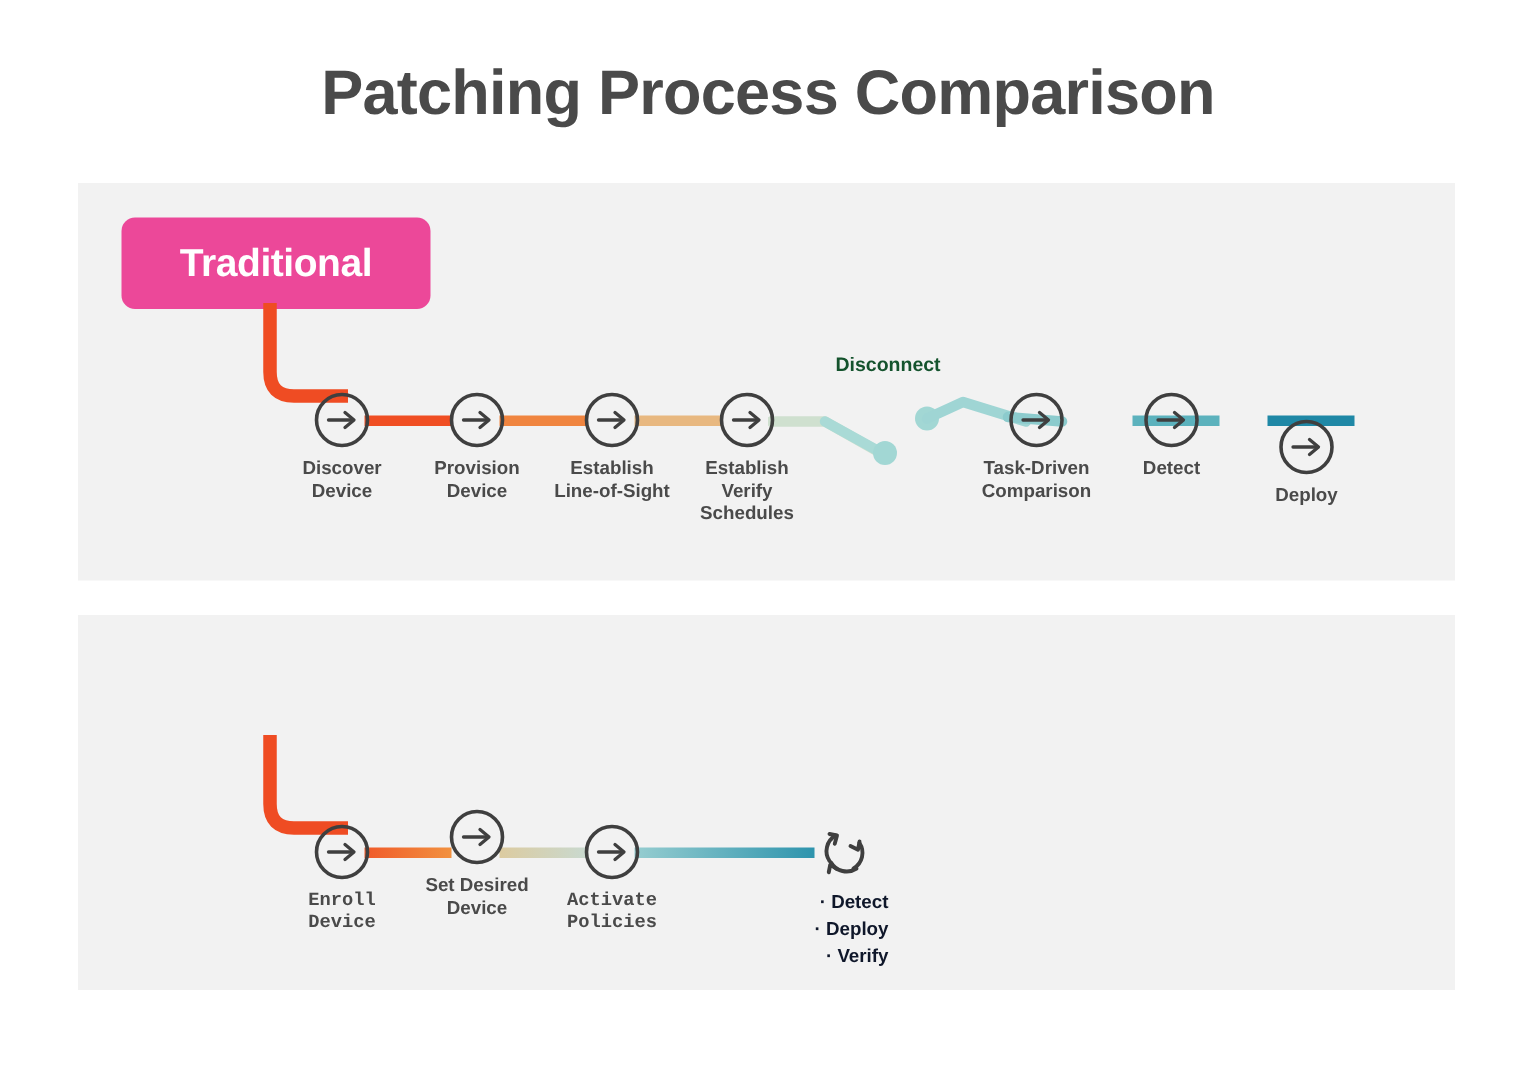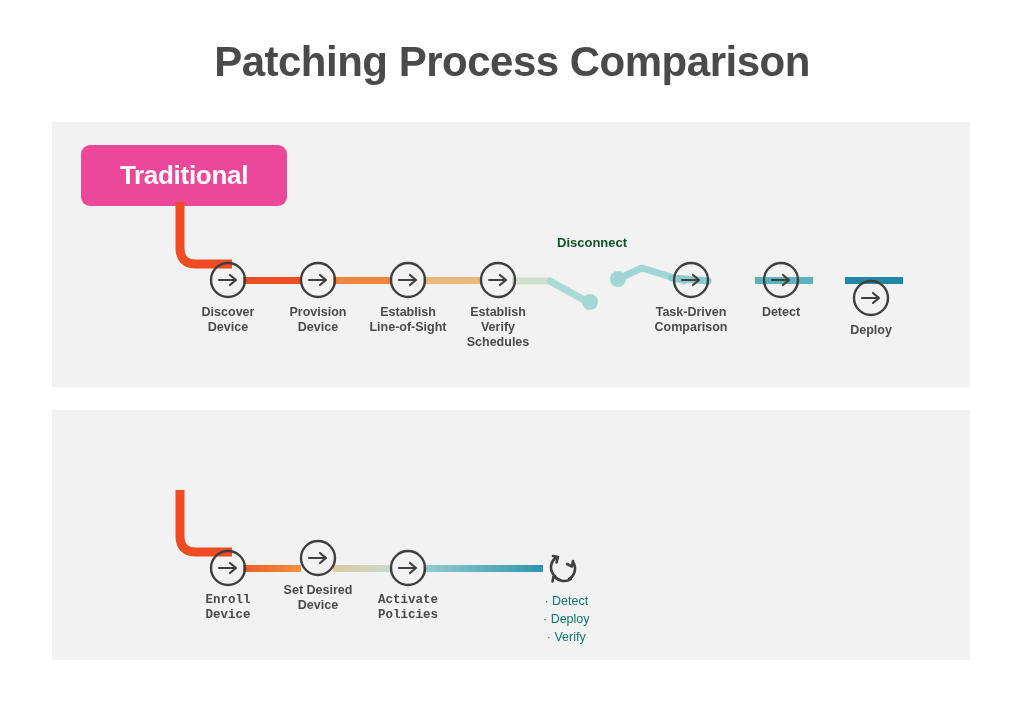--- a/index.html
+++ b/index.html
@@ -124,25 +124,25 @@
   .cycle {
     position: absolute;
     width: 44px;
     height: 44px;
   }
   .cycle-list {
     position: absolute;
     top: 46px;
     left: 2px;
     font-size: 12.5px;
-    font-weight: normal;
-    color: #0f766e;
+    font-weight: bold;
+    color: #0f172a;
     line-height: 18px;
     white-space: nowrap;
-    text-align: center;
+    text-align: right;
   }
   .cycle-list span { display: block; }
 </style>
 </head>
 <body>
 
 <div class="page-title">Patching Process Comparison</div>
 
 <div class="panel" id="panel-traditional">
 

